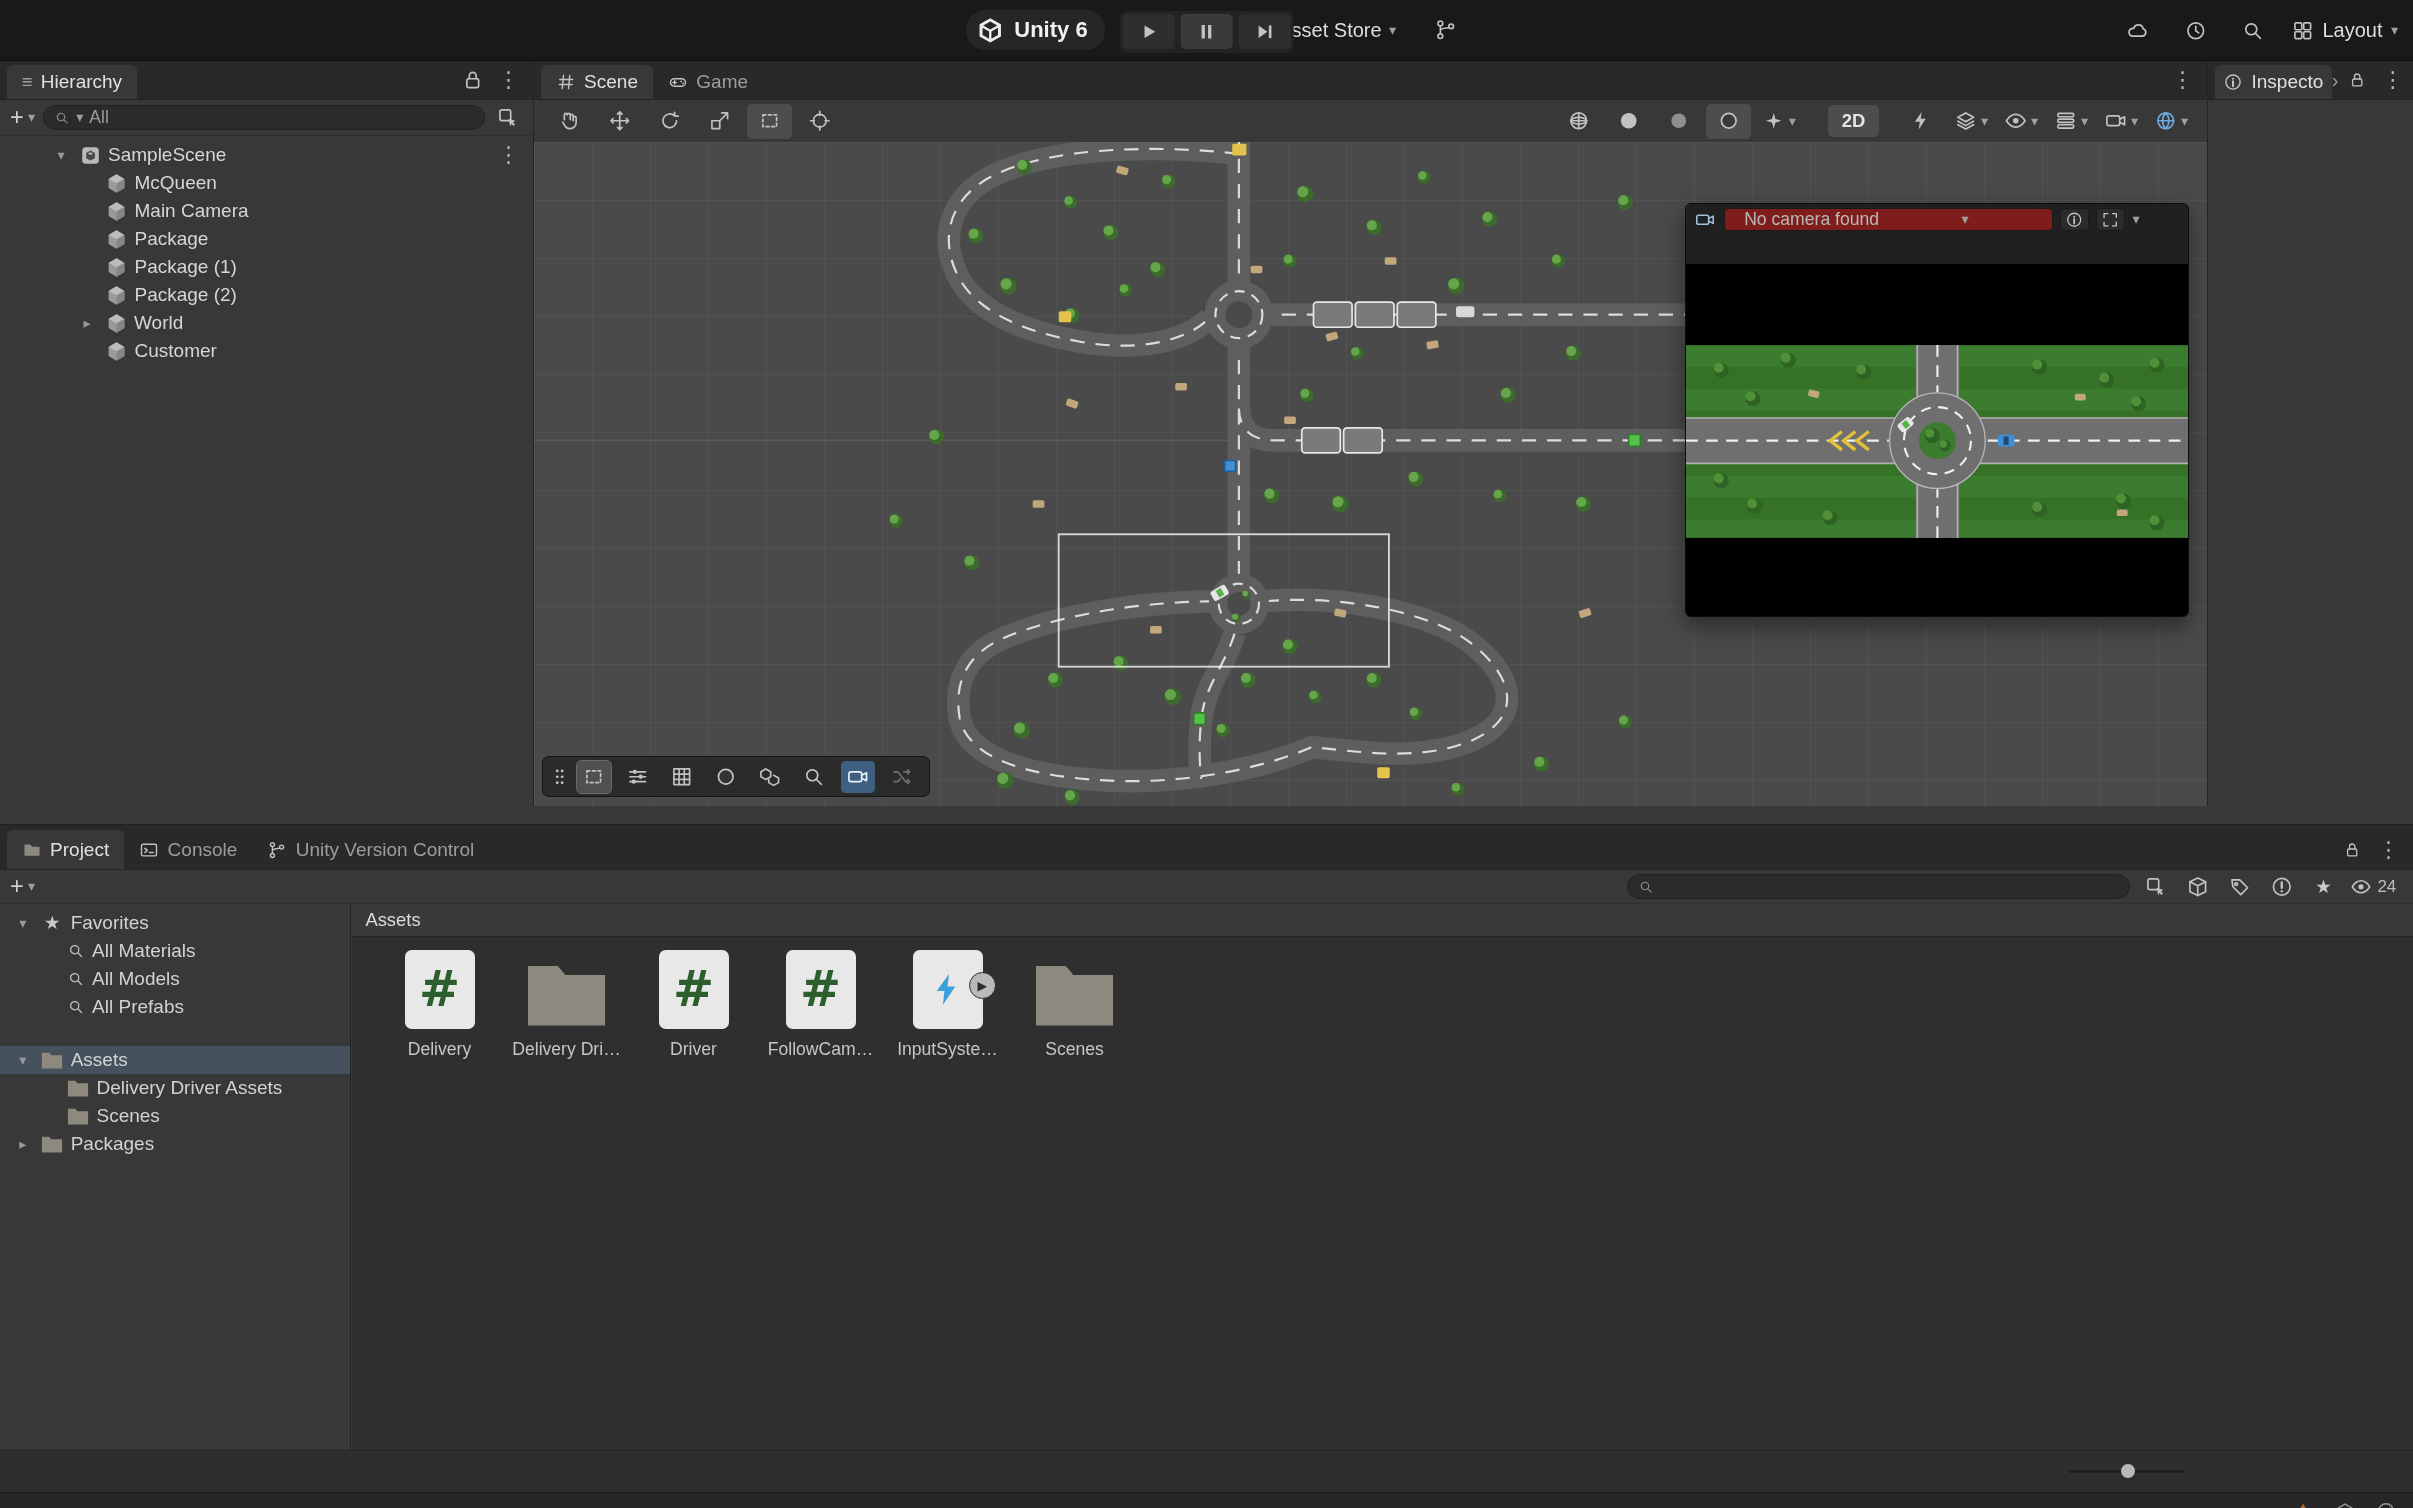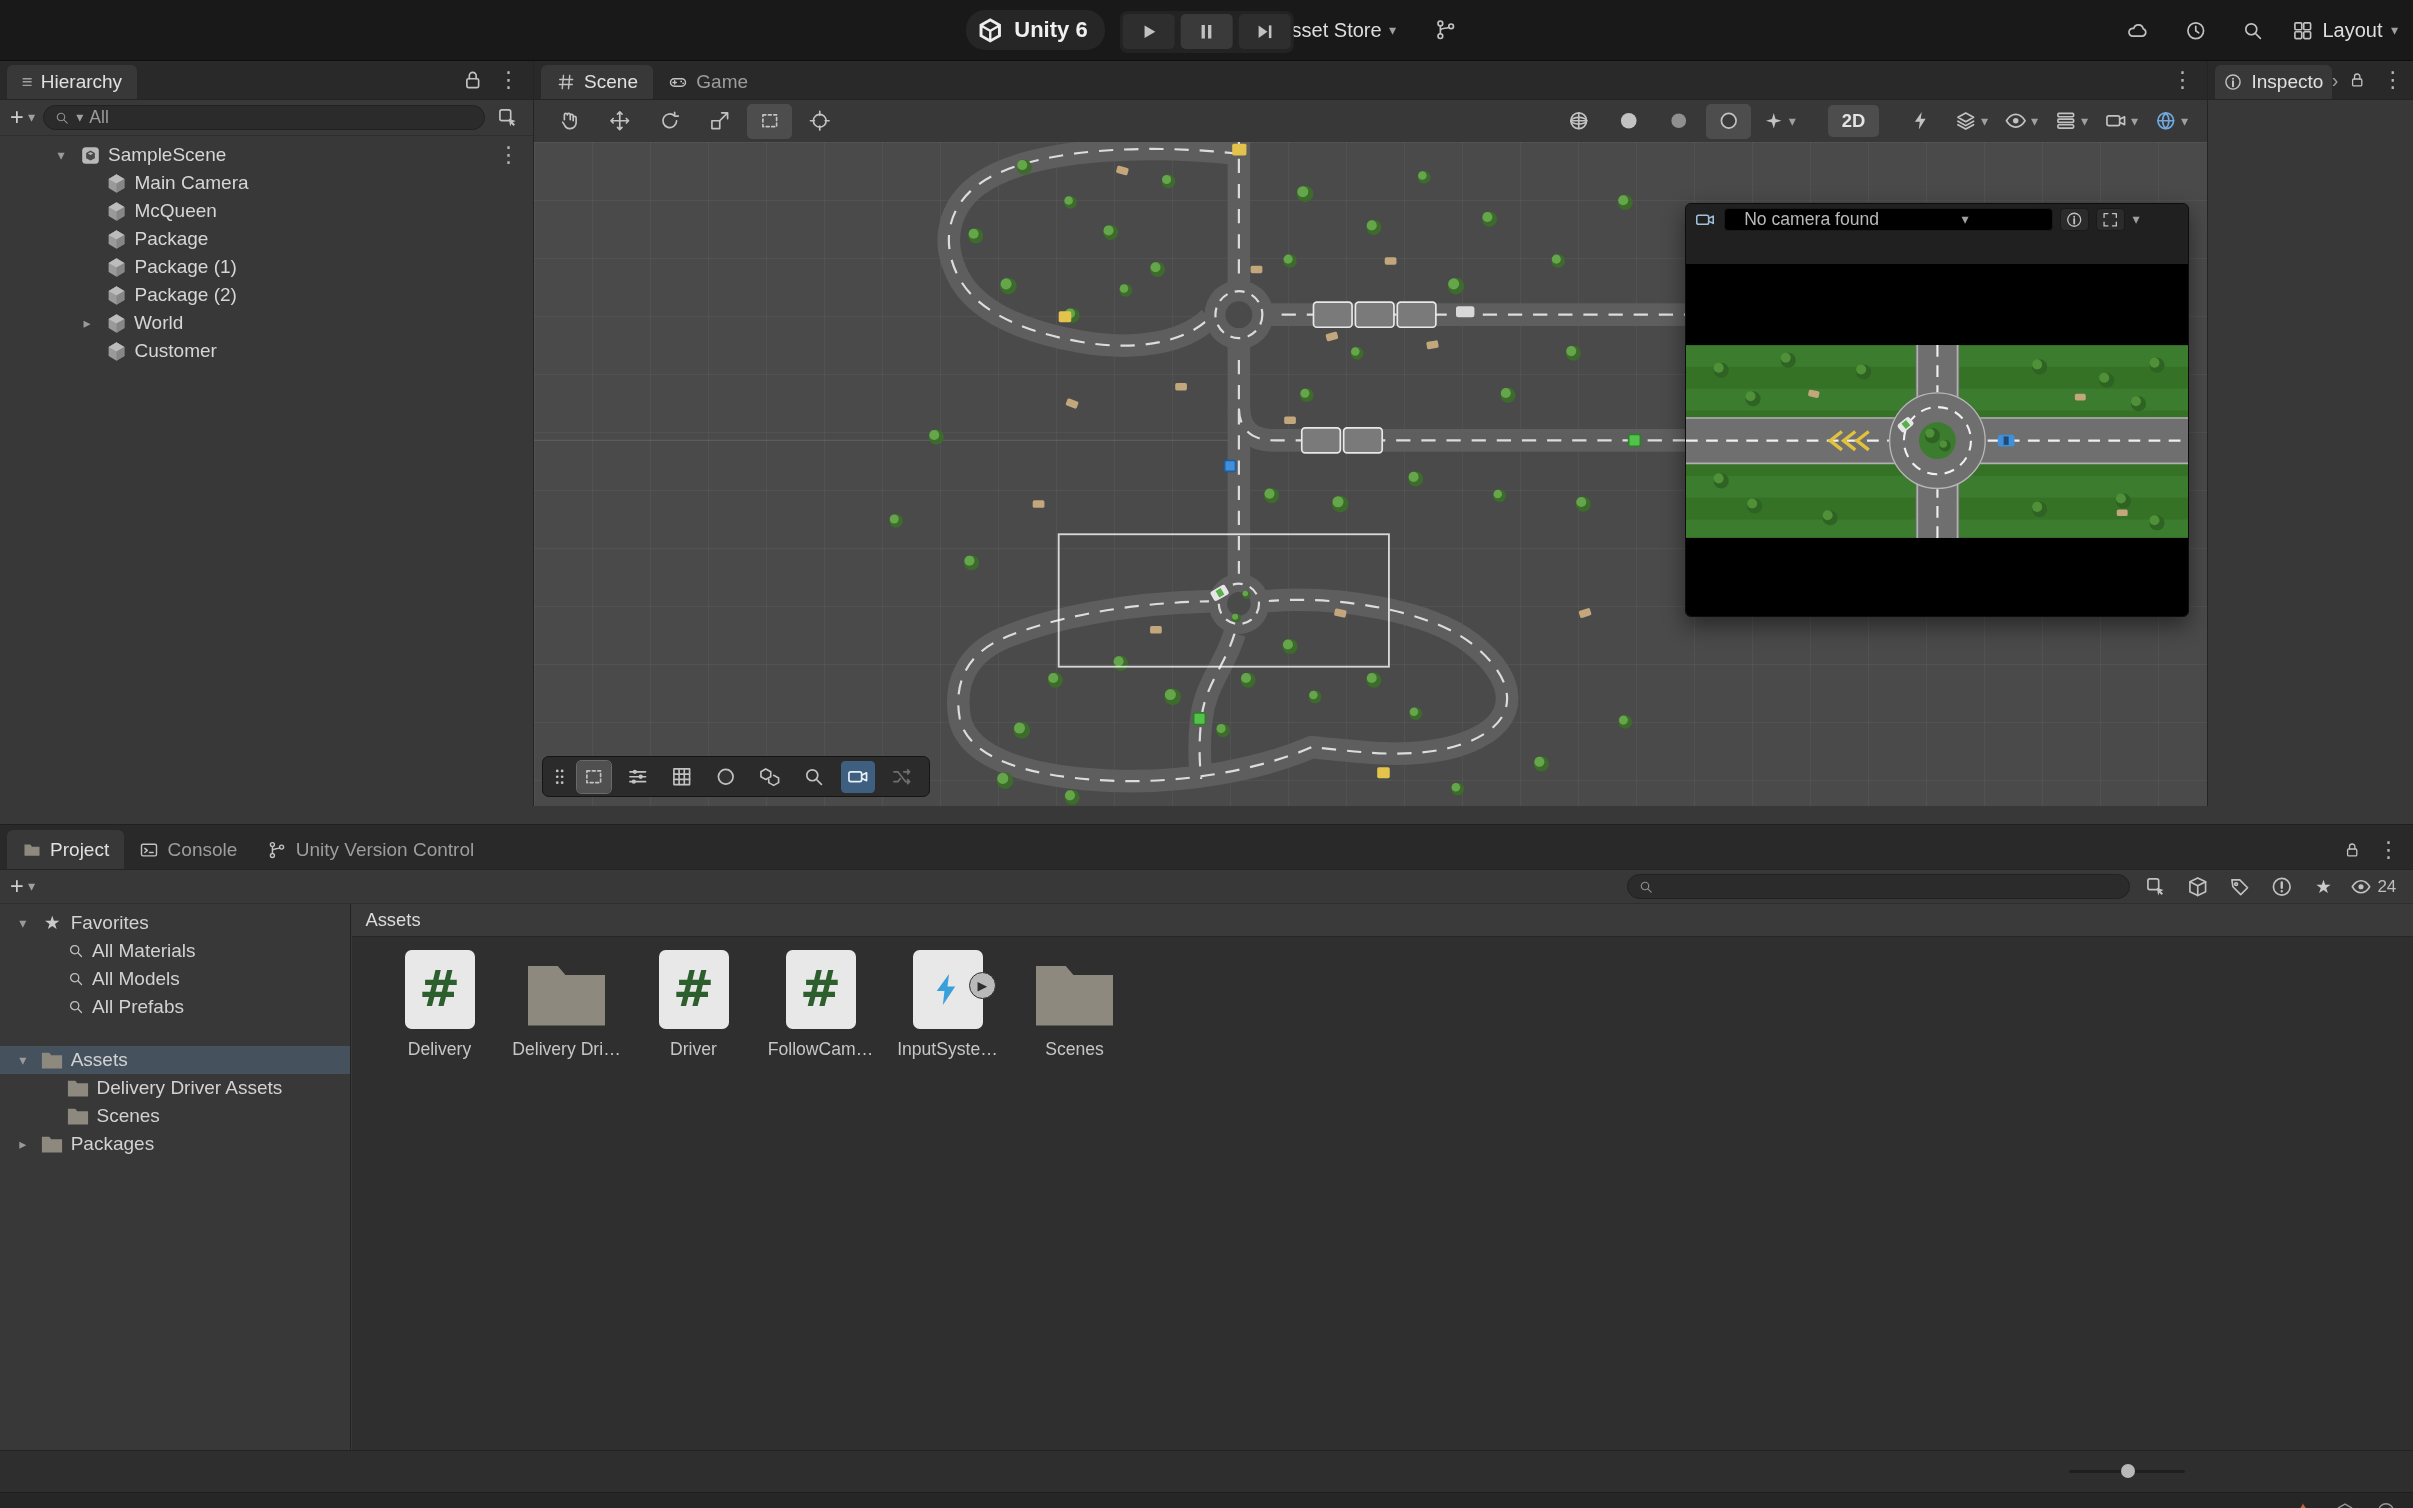--- a/index.html
+++ b/index.html
@@ -83,21 +83,21 @@
 
   
   .cameras-overlay { position:absolute; left:1151px; top:61px; width:504px; height:414px;
                      background:#202020; border:0.8px solid #0d0d0d; border-radius:5.9px; overflow:hidden;
                      box-shadow:0 8.4px 22px rgba(0,0,0,.45); }
   .co-header { height:29px; display:flex; align-items:center; gap:10px; padding:0 11.7px;
                background:#232323; border-bottom:0.8px solid #141414; font-size:18.4px; color:#e0e0e0; }
   .co-grip { display:flex; flex-direction:column; gap:3.4px; }
   .co-grip i { display:block; width:15px; height:1.7px; background:#8a8a8a; }
   .co-controls { height:31px; display:flex; align-items:center; gap:7.5px; padding:0 8.4px; background:#202020; }
-  .co-select { width:329px; height:23.5px; background:#000000; border:0.8px solid #1a1a1a; border-radius:4.2px;
+  .co-select { width:329px; height:23.5px; background:#7f1d1d; border:0.8px solid #1a1a1a; border-radius:4.2px;
                display:flex; align-items:center; padding:0 10px; font-size:17.6px; color:#b9b9b9; }
   .co-select span { flex:1; text-align:center; }
   .co-btn { width:28.5px; height:23.5px; background:#2b2b2b; border:0.8px solid #1a1a1a; border-radius:4.2px;
             display:flex; align-items:center; justify-content:center; }
   .co-preview { position:absolute; left:0; top:60px; width:502px; height:354px; background:#000; }
   .co-game { position:absolute; left:0; top:81px; width:502px; height:193px; }
 
   
   .inspector-panel { position:absolute; left:2207px; top:61px; width:207px; height:745px; background:#383838;
                      border-left:0.8px solid #242424; }
@@ -281,29 +281,29 @@
         </svg>
         <span>SampleScene</span>
         <span class="kebab" style="margin-left:auto;margin-right:8.4px">⋮</span>
       </div>
       <div class="h-row" style="padding-left:106px">
         <svg class="obj-icon" viewBox="0 0 16 16">
           <path d="M8 1 14 4.5V11.5L8 15 2 11.5V4.5Z" fill="#9a9a9a"></path>
             <path d="M8 1 14 4.5 8 8 2 4.5Z" fill="#bcbcbc"></path>
             <path d="M8 8 14 4.5V11.5L8 15Z" fill="#868686"></path>
         </svg>
-        <span>Main Camera</span>
+        <span>McQueen</span>
       </div>
       <div class="h-row" style="padding-left:106px">
         <svg class="obj-icon" viewBox="0 0 16 16">
           <path d="M8 1 14 4.5V11.5L8 15 2 11.5V4.5Z" fill="#9a9a9a"></path>
             <path d="M8 1 14 4.5 8 8 2 4.5Z" fill="#bcbcbc"></path>
             <path d="M8 8 14 4.5V11.5L8 15Z" fill="#868686"></path>
         </svg>
-        <span>McQueen</span>
+        <span>Main Camera</span>
       </div>
       <div class="h-row" style="padding-left:106px">
         <svg class="obj-icon" viewBox="0 0 16 16">
           <path d="M8 1 14 4.5V11.5L8 15 2 11.5V4.5Z" fill="#9a9a9a"></path>
             <path d="M8 1 14 4.5 8 8 2 4.5Z" fill="#bcbcbc"></path>
             <path d="M8 8 14 4.5V11.5L8 15Z" fill="#868686"></path>
         </svg>
         <span>Package</span>
       </div>
       <div class="h-row" style="padding-left:106px">

